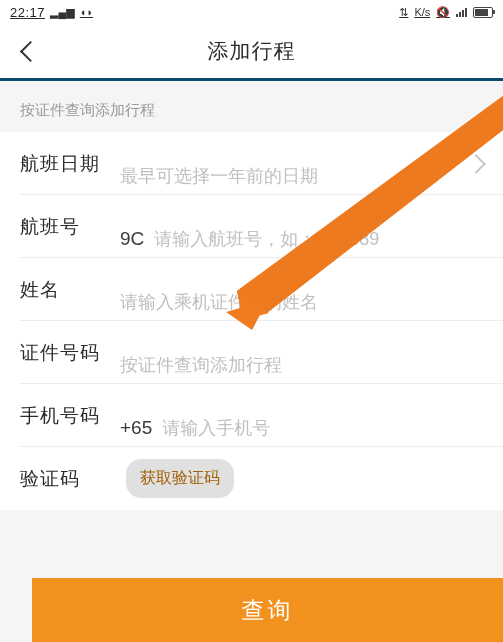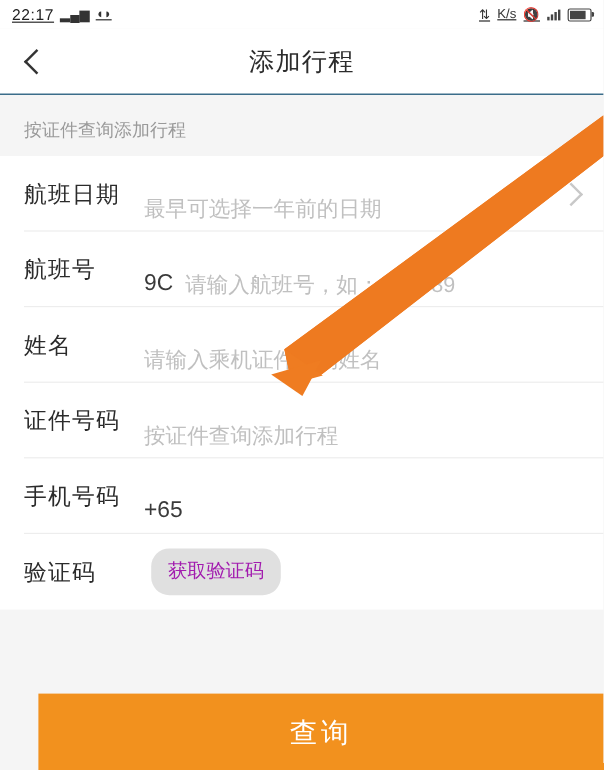--- a/index.html
+++ b/index.html
@@ -87,21 +87,21 @@
     display: block;
   }
 
   
   .nav-bar {
     height: 54px;
     background: #ffffff;
     display: flex;
     align-items: center;
     position: relative;
-    border-bottom: 1px solid #0c4a6e;
+    border-bottom: 3px solid #0c4a6e;
   }
   .nav-back {
     width: 56px;
     height: 54px;
     display: flex;
     align-items: center;
     justify-content: center;
     cursor: pointer;
   }
   .chev {
@@ -179,21 +179,21 @@
   .row-arrow {
     width: 12px; height: 12px;
     border-top: 2px solid #c8c8c8;
     border-right: 2px solid #c8c8c8;
     transform: rotate(45deg);
     margin-left: 8px;
     flex: 0 0 auto;
   }
   .code-btn {
     background: #e0e0e0;
-    color: #a21caf;
+    color: #a16207;
     font-size: 16px;
     border-radius: 15px;
     padding: 9px 14px;
     white-space: nowrap;
     flex: 0 0 auto;
     margin-left: 6px;
     border: none;
     font-family: "Liberation Sans", sans-serif;
     cursor: pointer;
   }
@@ -291,20 +291,21 @@
       <div class="row-label">证件号码</div>
       <div class="row-field">
         <span class="placeholder">按证件查询添加行程</span>
       </div>
     </div>
 
     <div class="row">
       <div class="row-label">手机号码</div>
       <div class="row-field">
         <span class="prefix">+65</span>
+        <span class="placeholder">请输入手机号</span>
       </div>
     </div>
 
     <div class="row no-line">
       <div class="row-label">验证码</div>
       <button class="code-btn">获取验证码</button>
     </div>
 
   </div>
 

